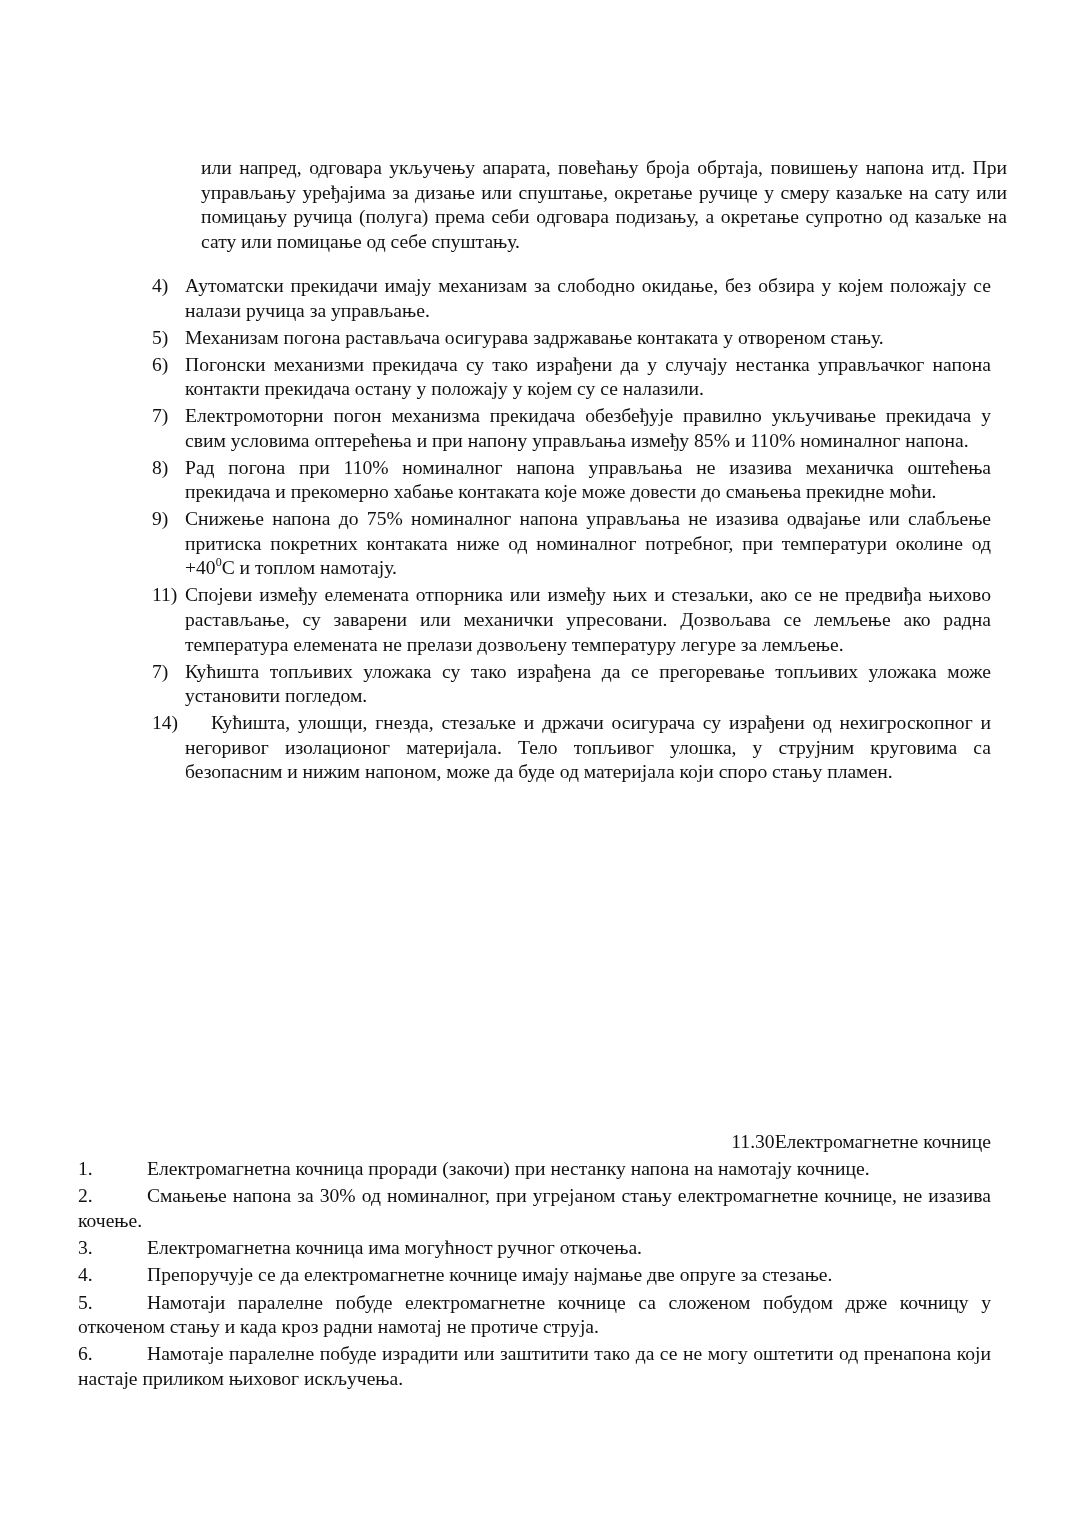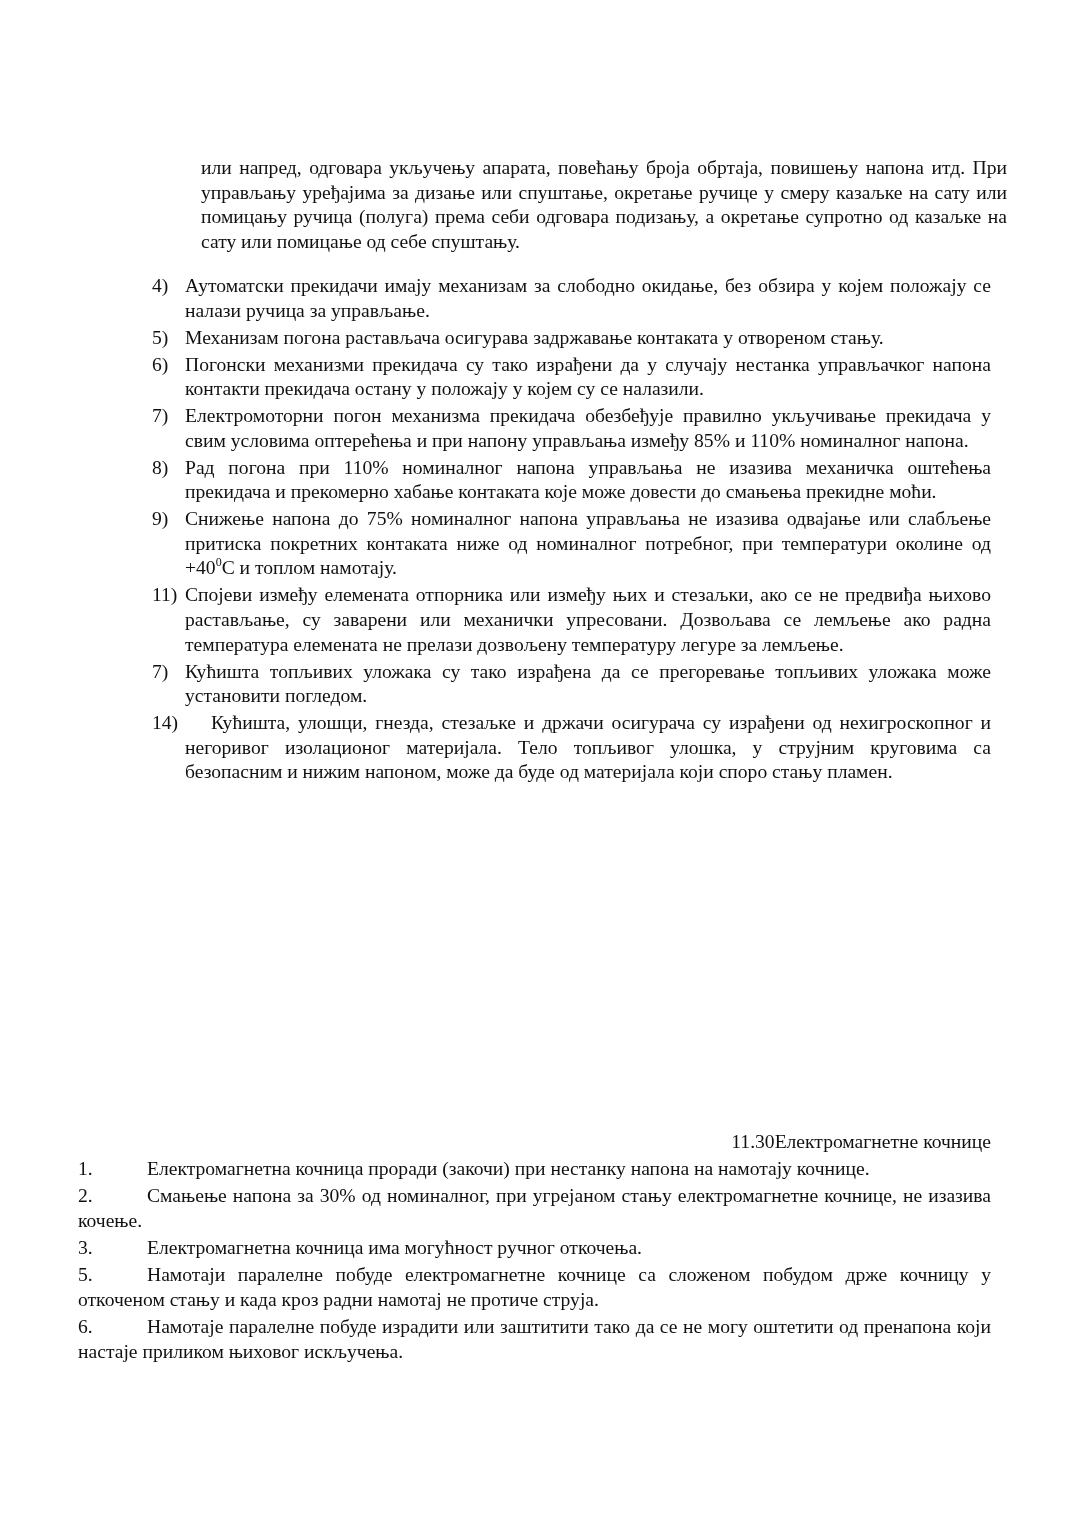--- a/index.html
+++ b/index.html
@@ -77,20 +77,23 @@
     <p class="sec-item">
       <span class="snum">1.</span><span>Електромагнетна кочница проради (закочи) при нестанку напона на намотају кочнице.</span>
     </p>
     <p class="sec-item">
       <span class="snum">2.</span><span>Смањење напона за 30% од номиналног, при угрејаном стању електромагнетне кочнице, не изазива кочење.</span>
     </p>
     <p class="sec-item">
       <span class="snum">3.</span><span>Електромагнетна кочница има могућност ручног откочења.</span>
     </p>
     <p class="sec-item">
+      <span class="snum">4.</span><span>Препоручује се да електромагнетне кочнице имају најмање две опруге за стезање.</span>
+    </p>
+    <p class="sec-item">
       <span class="snum">5.</span><span>Намотаји паралелне побуде електромагнетне кочнице са сложеном побудом држе кочницу у откоченом стању и када кроз радни намотај не протиче струја.</span>
     </p>
     <p class="sec-item">
       <span class="snum">6.</span><span>Намотаје паралелне побуде израдити или заштитити тако да се не могу оштетити од пренапона који настаје приликом њиховог искључења.</span>
     </p>
   </div>
 
 </div>
 
 </body></html>

